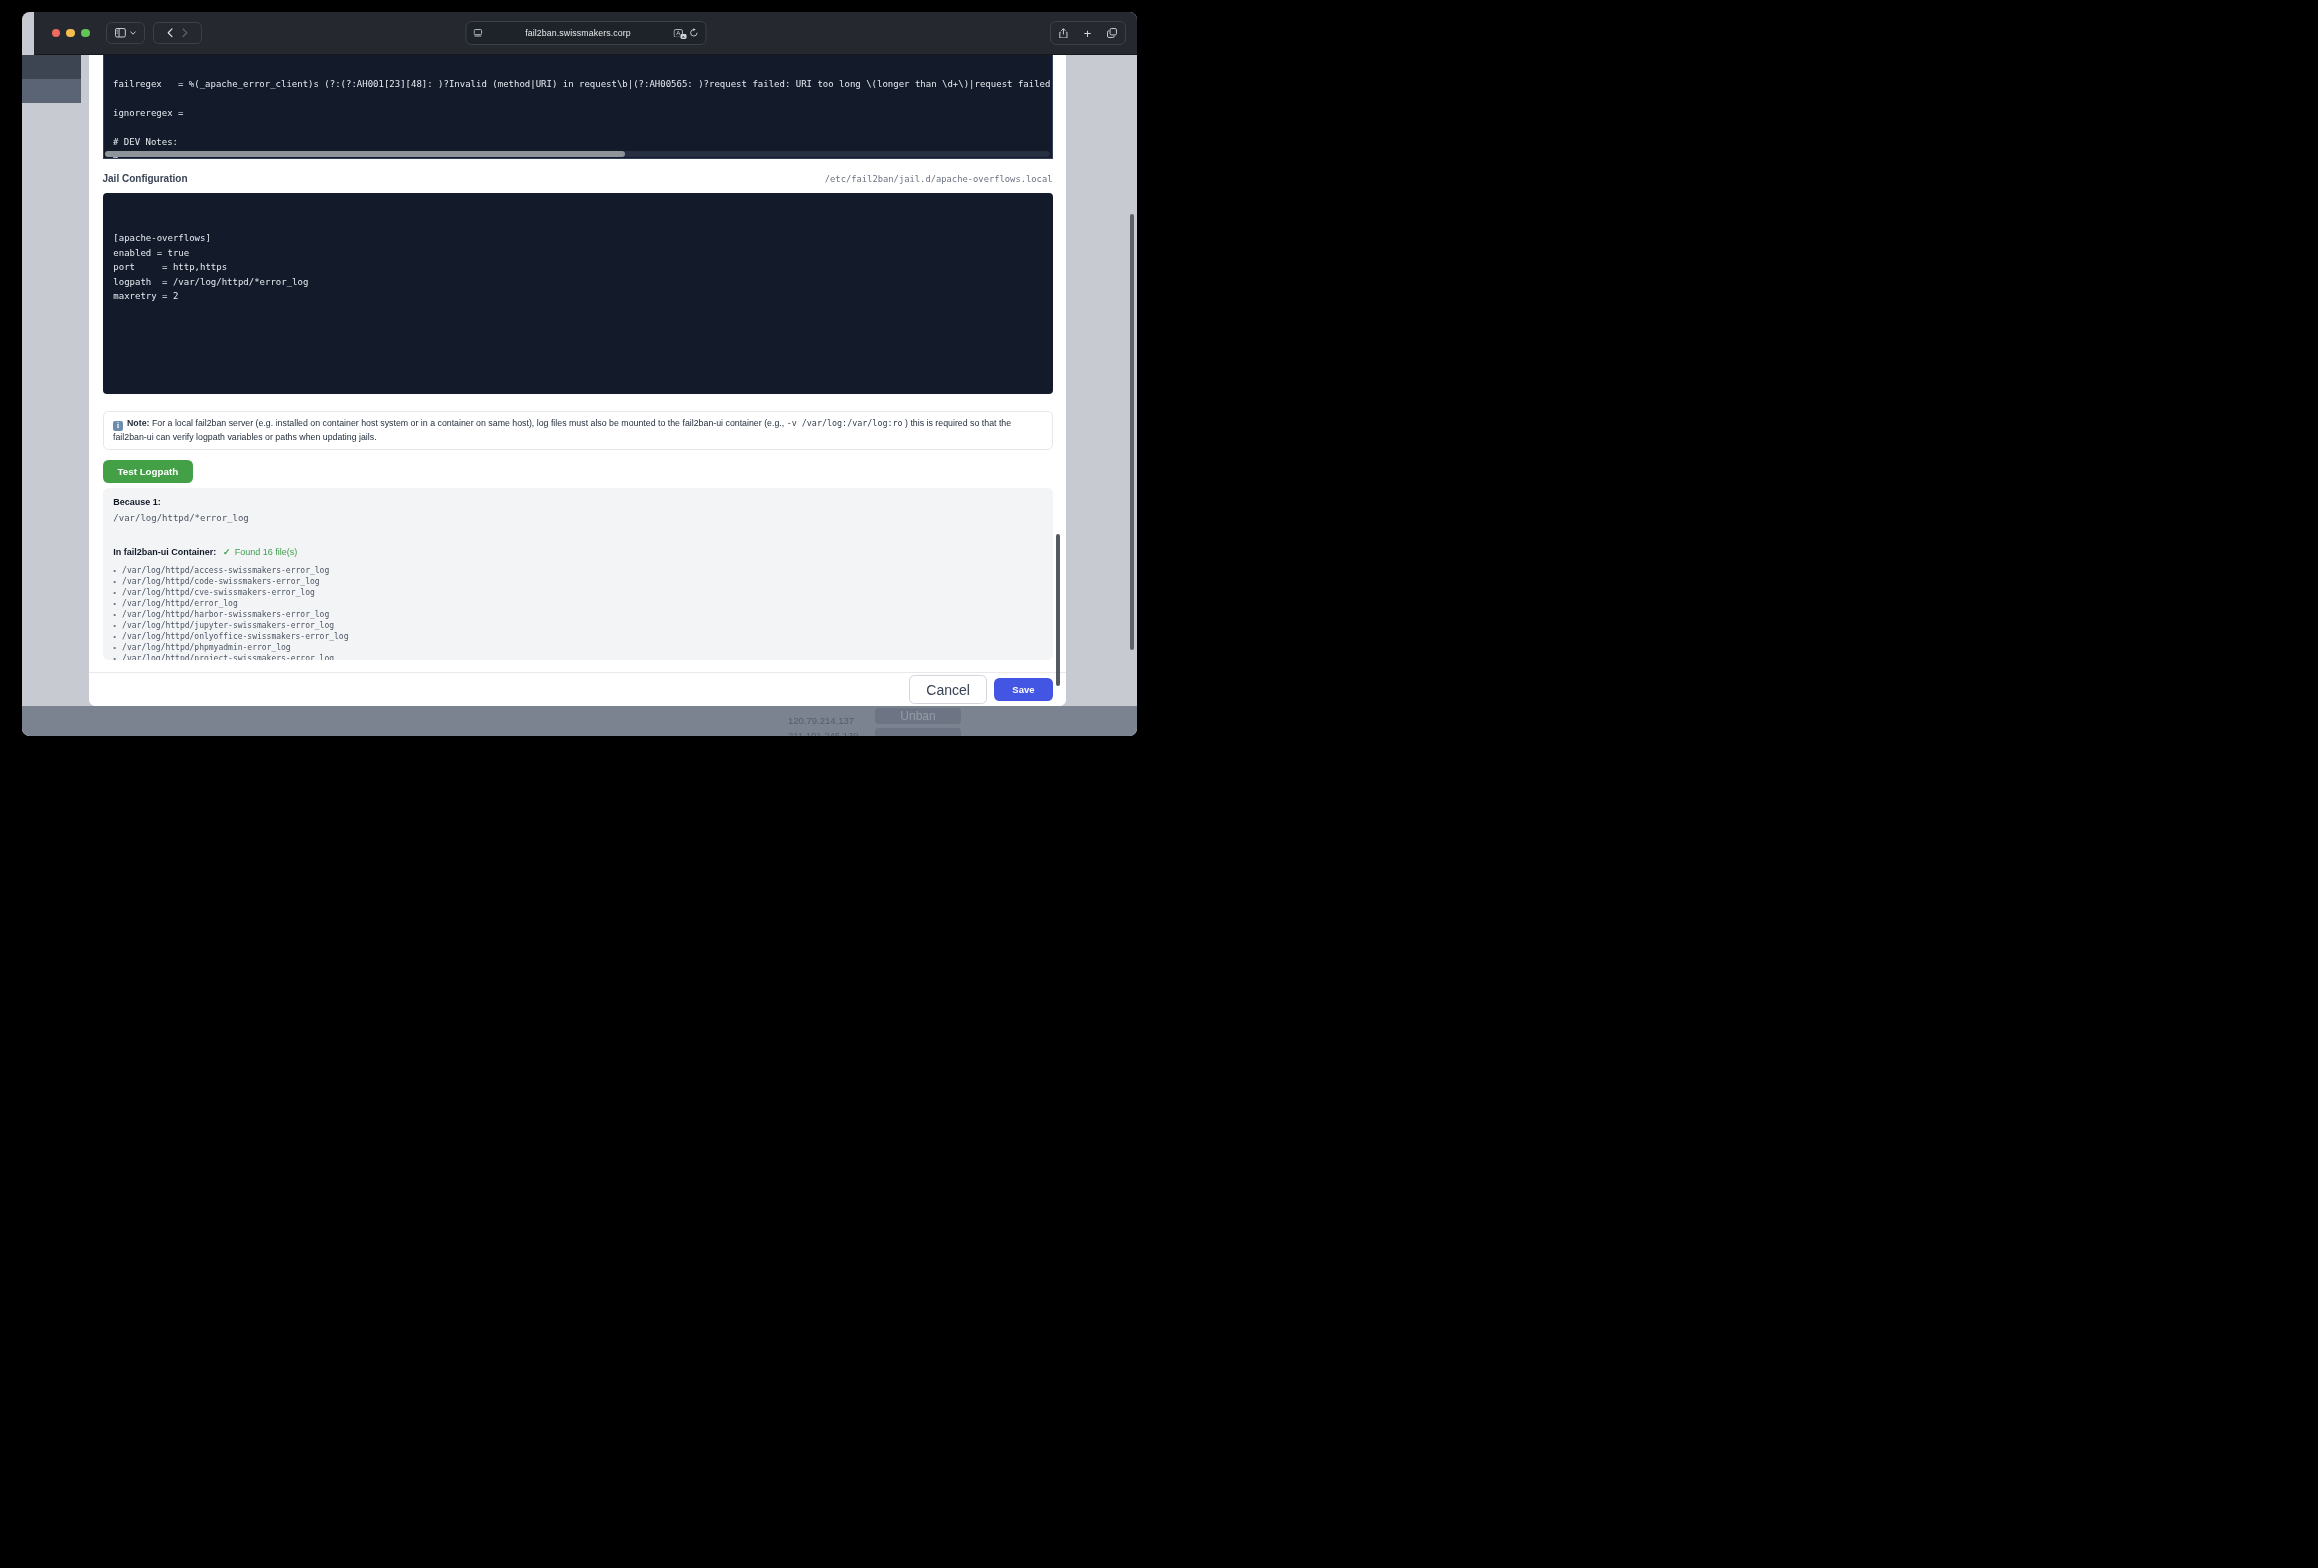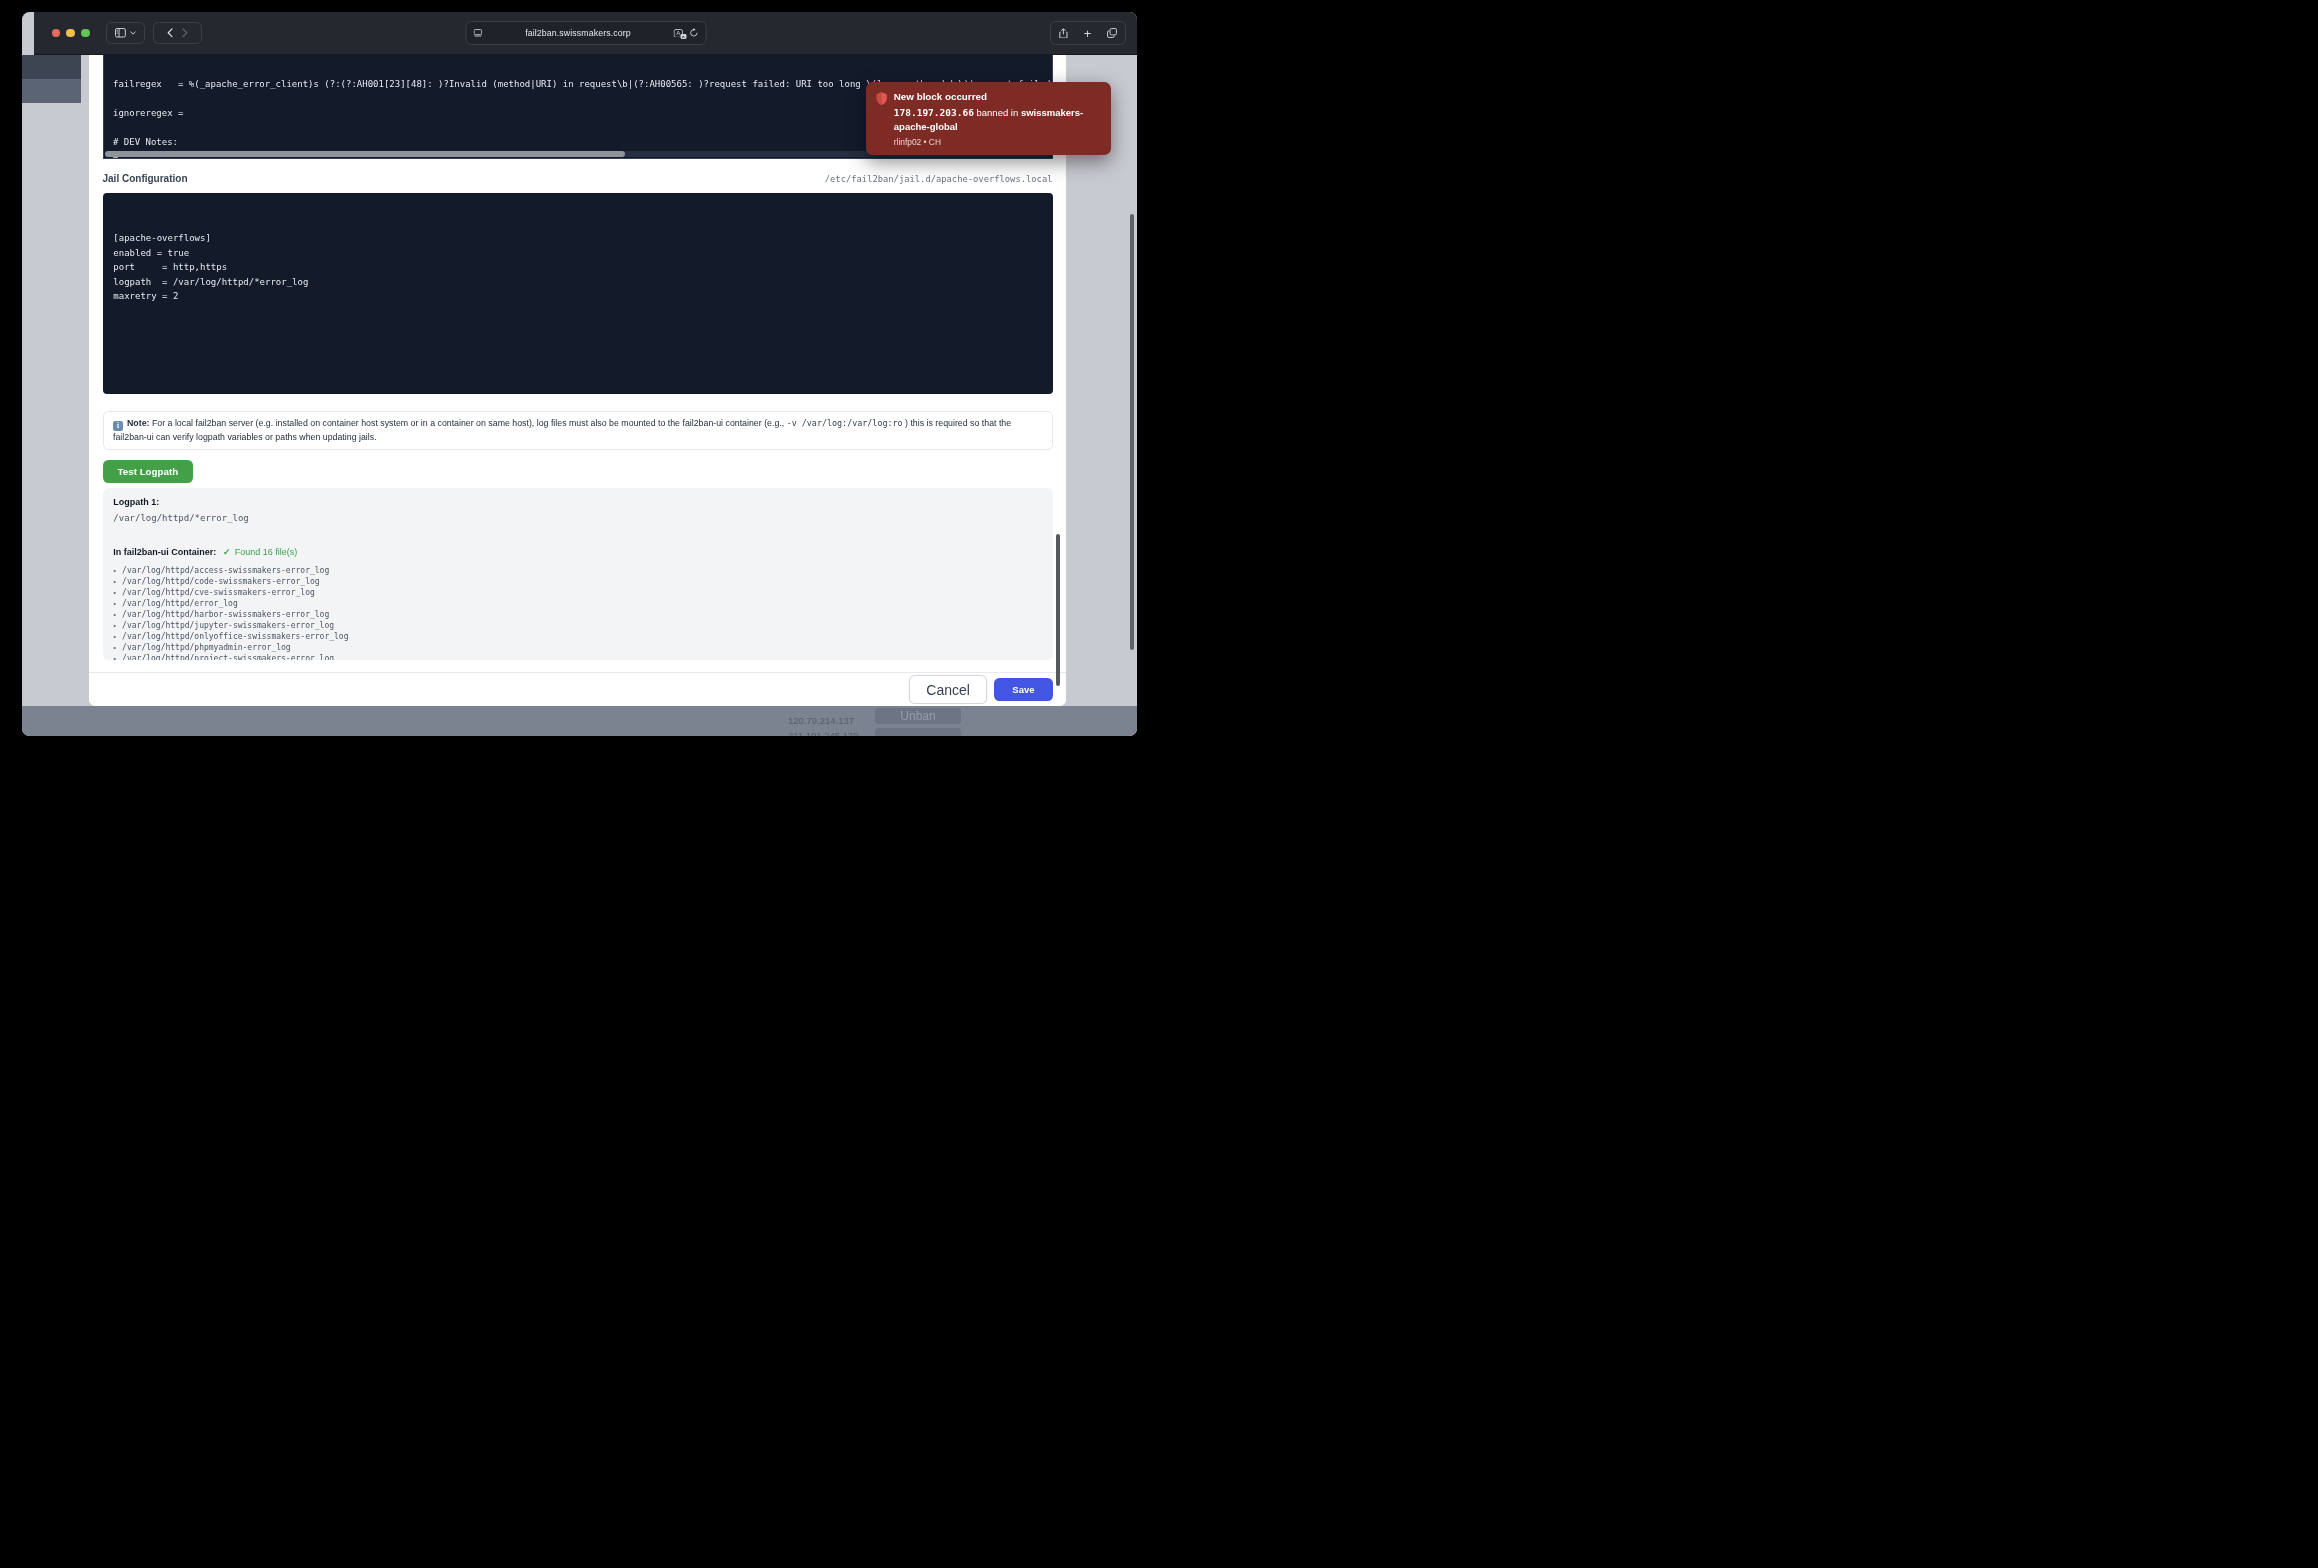--- a/index.html
+++ b/index.html
@@ -193,21 +193,21 @@
 maxretry = 2</pre>
       </div>
 
       <div class="note-box">
         <span class="info-ic">i</span><b>Note:</b><span> For a local fail2ban server (e.g. installed on container host system or in a container on same host), log files must also be mounted to the fail2ban-ui container (e.g., </span><span class="note-code">-v  /var/log:/var/log:ro</span><span> ) this is required so that the fail2ban-ui can verify logpath variables or paths when updating jails.</span>
       </div>
 
       <button class="test-btn">Test Logpath</button>
 
       <div class="results">
-        <div class="lp-label">Logpath 1:</div>
+        <div class="lp-label">Because 1:</div>
         <div class="lp-path">/var/log/httpd/*error_log</div>
         <div class="container-line">
           <span class="container-label">In fail2ban-ui Container:</span><span class="check">✓</span><span class="found">Found 16 file(s)</span>
         </div>
         <div class="file-list">
 
         <div class="file-item"><span class="bullet">•</span><span>/var/log/httpd/access-swissmakers-error_log</span></div>
             <div class="file-item"><span class="bullet">•</span><span>/var/log/httpd/code-swissmakers-error_log</span></div>
             <div class="file-item"><span class="bullet">•</span><span>/var/log/httpd/cve-swissmakers-error_log</span></div>
             <div class="file-item"><span class="bullet">•</span><span>/var/log/httpd/error_log</span></div>
@@ -222,31 +222,16 @@
 
       <div class="footer">
         <button class="btn-cancel">Cancel</button>
         <button class="btn-save">Save</button>
       </div>
     </div>
 
     <div class="modal-scrollbar"></div>
   </div>
 
-  <div class="toast">
-    <span>
-      <svg class="icon-svg" width="11.5" height="13.5" viewBox="0 0 17 20" style="margin-top:1.4px;">
-          <path d="M8.5 0.5 L16 3.2 V9.2 C16 14.4 12.6 17.8 8.5 19.3 C4.4 17.8 1 14.4 1 9.2 V3.2 Z" fill="#e25a4e"></path>
-          <path d="M8.5 0.5 L8.5 19.3 C4.4 17.8 1 14.4 1 9.2 V3.2 Z" fill="#c94a40"></path>
-        </svg>
-    </span>
-    <div>
-      <div class="toast-title">New block occurred</div>
-      <div class="toast-body">
-        <span class="toast-ip">178.197.203.66</span><span> banned in </span><span class="toast-jail">swissmakers-apache-global</span>
-      </div>
-      <div class="toast-meta">rlinfp02 • CH</div>
-    </div>
-  </div>
 
   <div class="page-scrollbar"></div>
 </div>
 
 
 </body></html>

